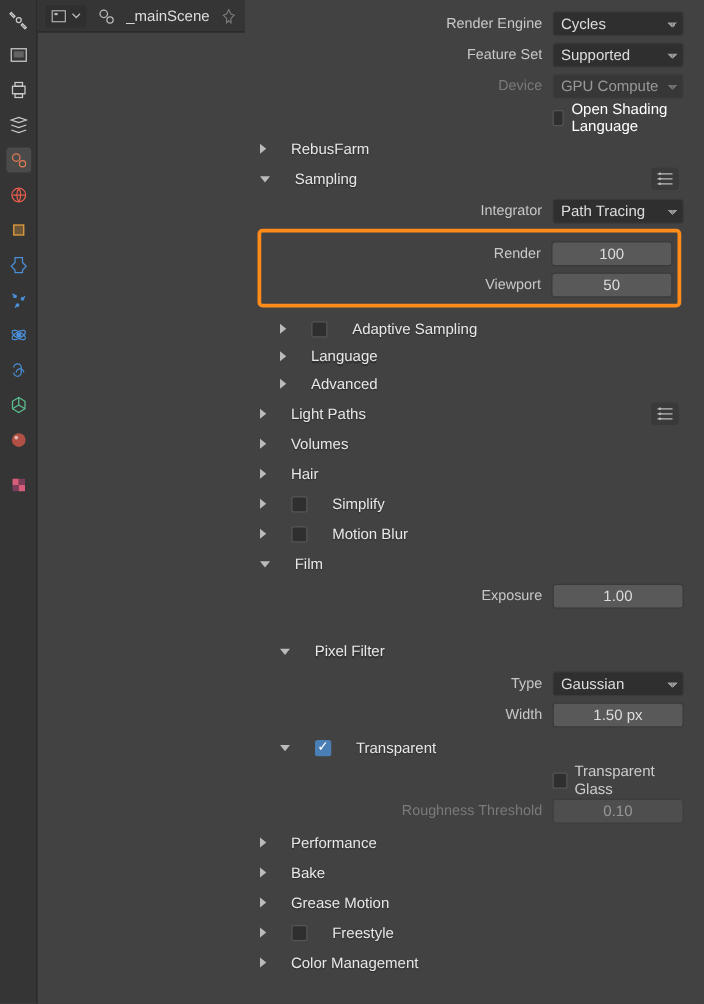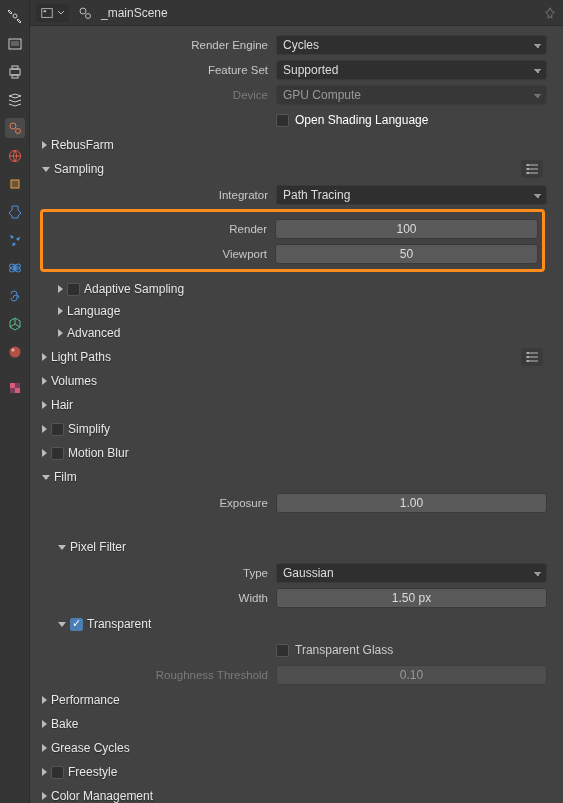--- a/index.html
+++ b/index.html
@@ -2,35 +2,35 @@
 <html><head>
 <meta charset="utf-8">
 <style>
   * { box-sizing: border-box; margin: 0; padding: 0; font-family: -apple-system, "Segoe UI", sans-serif; }
   body { background: #424242; color: #d0d0d0; font-size: 12px; width: 563px; height: 803px; overflow: hidden; }
   .root { display: flex; height: 100%; }
   .vtabs { width: 30px; background: #353535; border-right: 1px solid #2a2a2a; display: flex; flex-direction: column; align-items: center; padding-top: 6px; gap: 8px; }
   .vtab { width: 20px; height: 20px; display: flex; align-items: center; justify-content: center; cursor: pointer; border-radius: 3px; }
   .vtab svg { width: 16px; height: 16px; }
   .vtab.sel { background: #4a4a4a; }
-  .main { flex: 1; display: flex; flex-direction: column; }
+  .main { flex: 1; display: flex; }
   .header { height: 26px; background: #353535; display: flex; align-items: center; padding: 0 6px; gap: 8px; border-bottom: 1px solid #2a2a2a; }
   .header-drop { background: #2f2f2f; border-radius: 3px; padding: 2px 4px; display: flex; align-items: center; gap: 3px; }
   .scene-name { color: #ddd; }
   .pin { margin-left: auto; opacity: .6; }
   .panel { flex: 1; background: #424242; overflow-y: auto; padding: 8px 16px 8px 8px; }
   .row { display: flex; align-items: center; height: 22px; margin-bottom: 3px; }
   .lbl { width: 238px; text-align: right; padding-right: 8px; color: #c8c8c8; font-size: 11.5px; }
   .lbl.dim { color: #7a7a7a; }
   .ctl { flex: 1; }
   select, .numfield { width: 100%; height: 20px; background: #2f2f2f; border: 1px solid #3a3a3a; border-radius: 3px; color: #ddd; font-size: 12px; padding: 0 6px; }
   select { appearance: none; background-image: linear-gradient(45deg, transparent 50%, #999 50%), linear-gradient(-45deg, transparent 50%, #999 50%); background-position: right 8px top 8px, right 4px top 8px; background-size: 4px 4px; background-repeat: no-repeat; }
   .numfield { text-align: center; display: flex; align-items: center; justify-content: center; background: #595959; }
   .section { margin-bottom: 2px; }
-  .sec-hdr { display: flex; align-items: center; height: 22px; padding-left: 4px; gap: 4px; cursor: pointer; border-radius: 3px; }
+  .sec-hdr { display: flex; align-items: center; height: 22px; padding-left: 4px; gap: 20px; cursor: pointer; border-radius: 3px; }
   .sec-hdr.lvl1 { padding-left: 4px; }
   .sec-hdr.lvl2 { padding-left: 20px; }
   .tri { width: 0; height: 0; border-style: solid; }
   .tri.right { border-width: 4px 0 4px 5px; border-color: transparent transparent transparent #bbb; }
   .tri.down { border-width: 5px 4px 0 4px; border-color: #bbb transparent transparent transparent; }
   .sec-title { color: #e8e8e8; font-size: 12px; text-shadow: 0 1px 1px rgba(0,0,0,.4); }
   .chk { width: 13px; height: 13px; background: #2f2f2f; border: 1px solid #555; border-radius: 2px; display: inline-block; position: relative; }
   .chk.on { background: #4a7fb5; border-color: #4a7fb5; }
   .chk.on::after { content: "✓"; position: absolute; top: -2px; left: 1px; font-size: 11px; color: #fff; }
   .preset-btn { width: 22px; height: 18px; display: flex; align-items: center; justify-content: center; margin-left: auto; margin-right: 4px; background: #3a3a3a; border-radius: 3px; }
@@ -328,21 +328,21 @@
         </div>
       <div class="section">
           <div class="sec-hdr lvl1">
             <span class="tri right"></span>
             <span class="sec-title">Bake</span>
           </div>
         </div>
       <div class="section">
           <div class="sec-hdr lvl1">
             <span class="tri right"></span>
-            <span class="sec-title">Grease Cycles</span>
+            <span class="sec-title">Grease Motion</span>
           </div>
         </div>
       <div class="section">
           <div class="sec-hdr lvl1">
             <span class="tri right"></span>
             <span class="chk"></span>
             <span class="sec-title">Freestyle</span>
           </div>
         </div>
       <div class="section">

